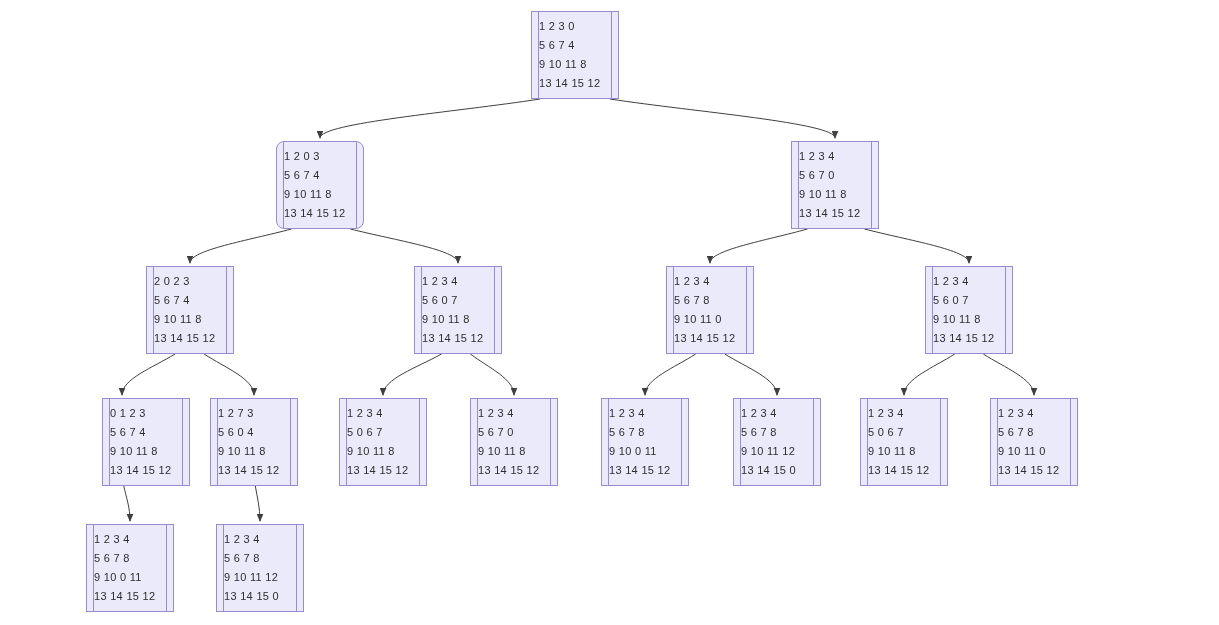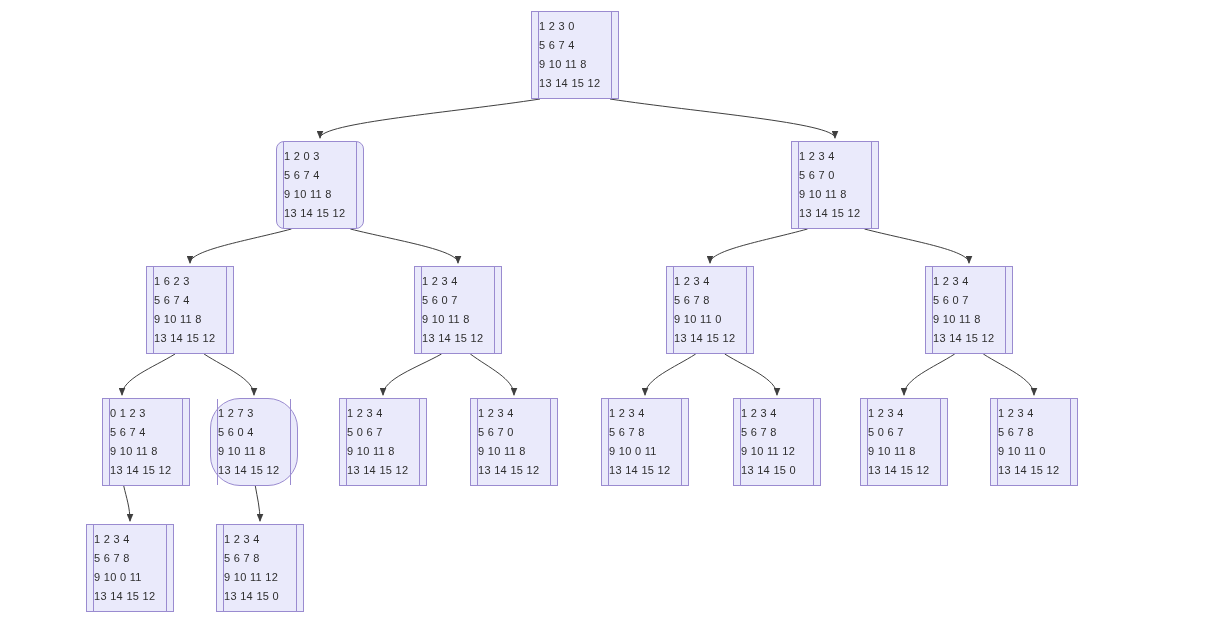--- a/index.html
+++ b/index.html
@@ -110,21 +110,21 @@
         <div class="row">5 6 7 0</div>
         <div class="row">9 10 11 8</div>
         <div class="row">13 14 15 12</div>
       </div>
     </div>
 
     <div class="node" style="left: 146px; top: 266px;">
       <span class="vline vl"></span>
       <span class="vline vr"></span>
       <div class="rows">
-        <div class="row">1 6 2 3</div>
+        <div class="row">2 0 2 3</div>
         <div class="row">5 6 7 4</div>
         <div class="row">9 10 11 8</div>
         <div class="row">13 14 15 12</div>
       </div>
     </div>
 
     <div class="node" style="left: 414px; top: 266px;">
       <span class="vline vl"></span>
       <span class="vline vr"></span>
       <div class="rows">
@@ -161,21 +161,21 @@
       <span class="vline vl"></span>
       <span class="vline vr"></span>
       <div class="rows">
         <div class="row">0 1 2 3</div>
         <div class="row">5 6 7 4</div>
         <div class="row">9 10 11 8</div>
         <div class="row">13 14 15 12</div>
       </div>
     </div>
 
-    <div class="node" style="left: 210px; top: 398px; border-radius: 30px;">
+    <div class="node" style="left: 210px; top: 398px;">
       <span class="vline vl"></span>
       <span class="vline vr"></span>
       <div class="rows">
         <div class="row">1 2 7 3</div>
         <div class="row">5 6 0 4</div>
         <div class="row">9 10 11 8</div>
         <div class="row">13 14 15 12</div>
       </div>
     </div>
 

